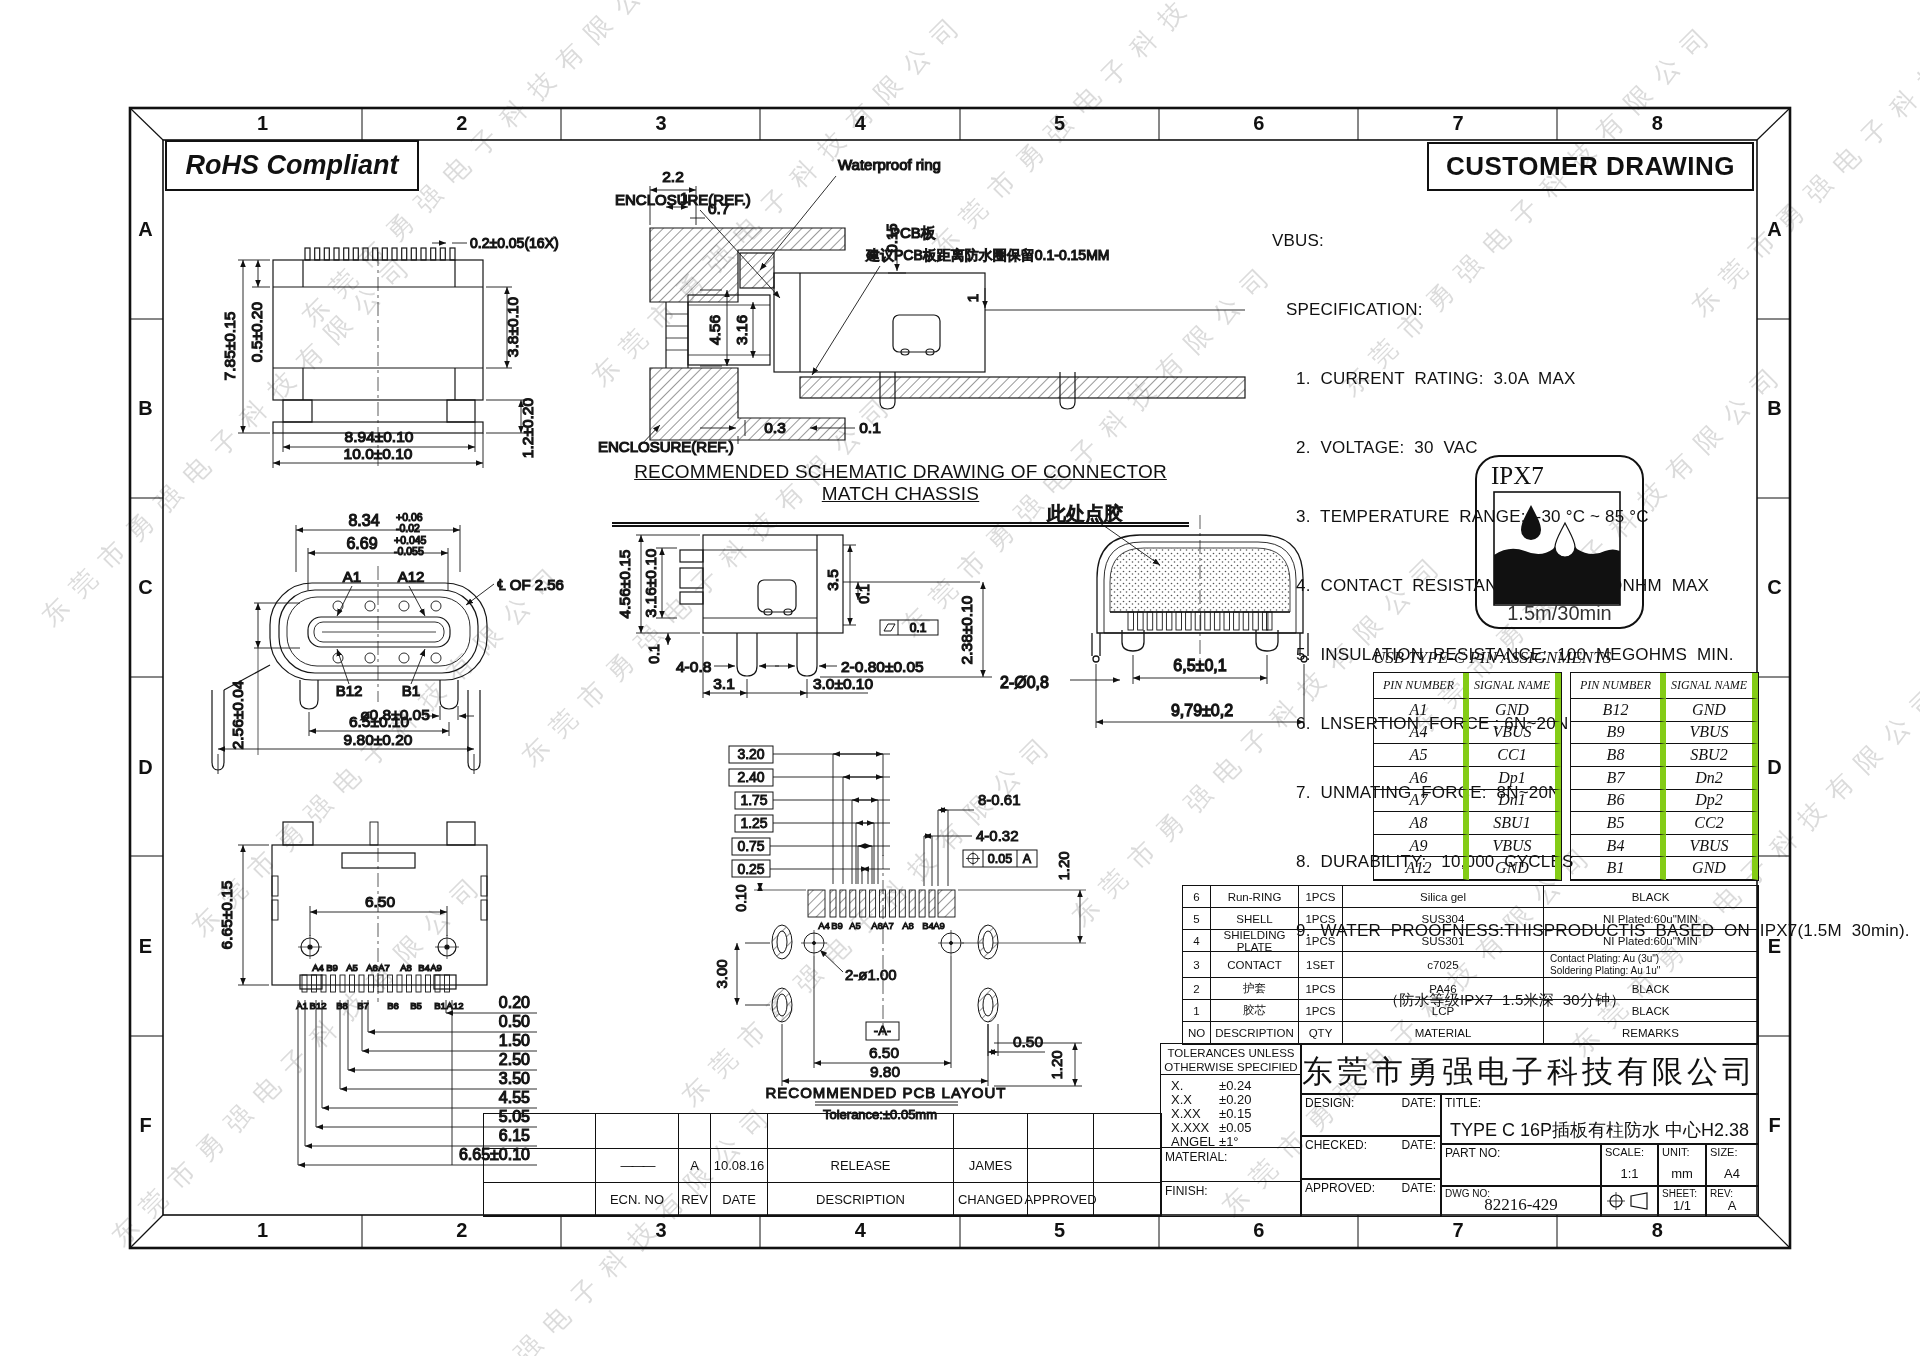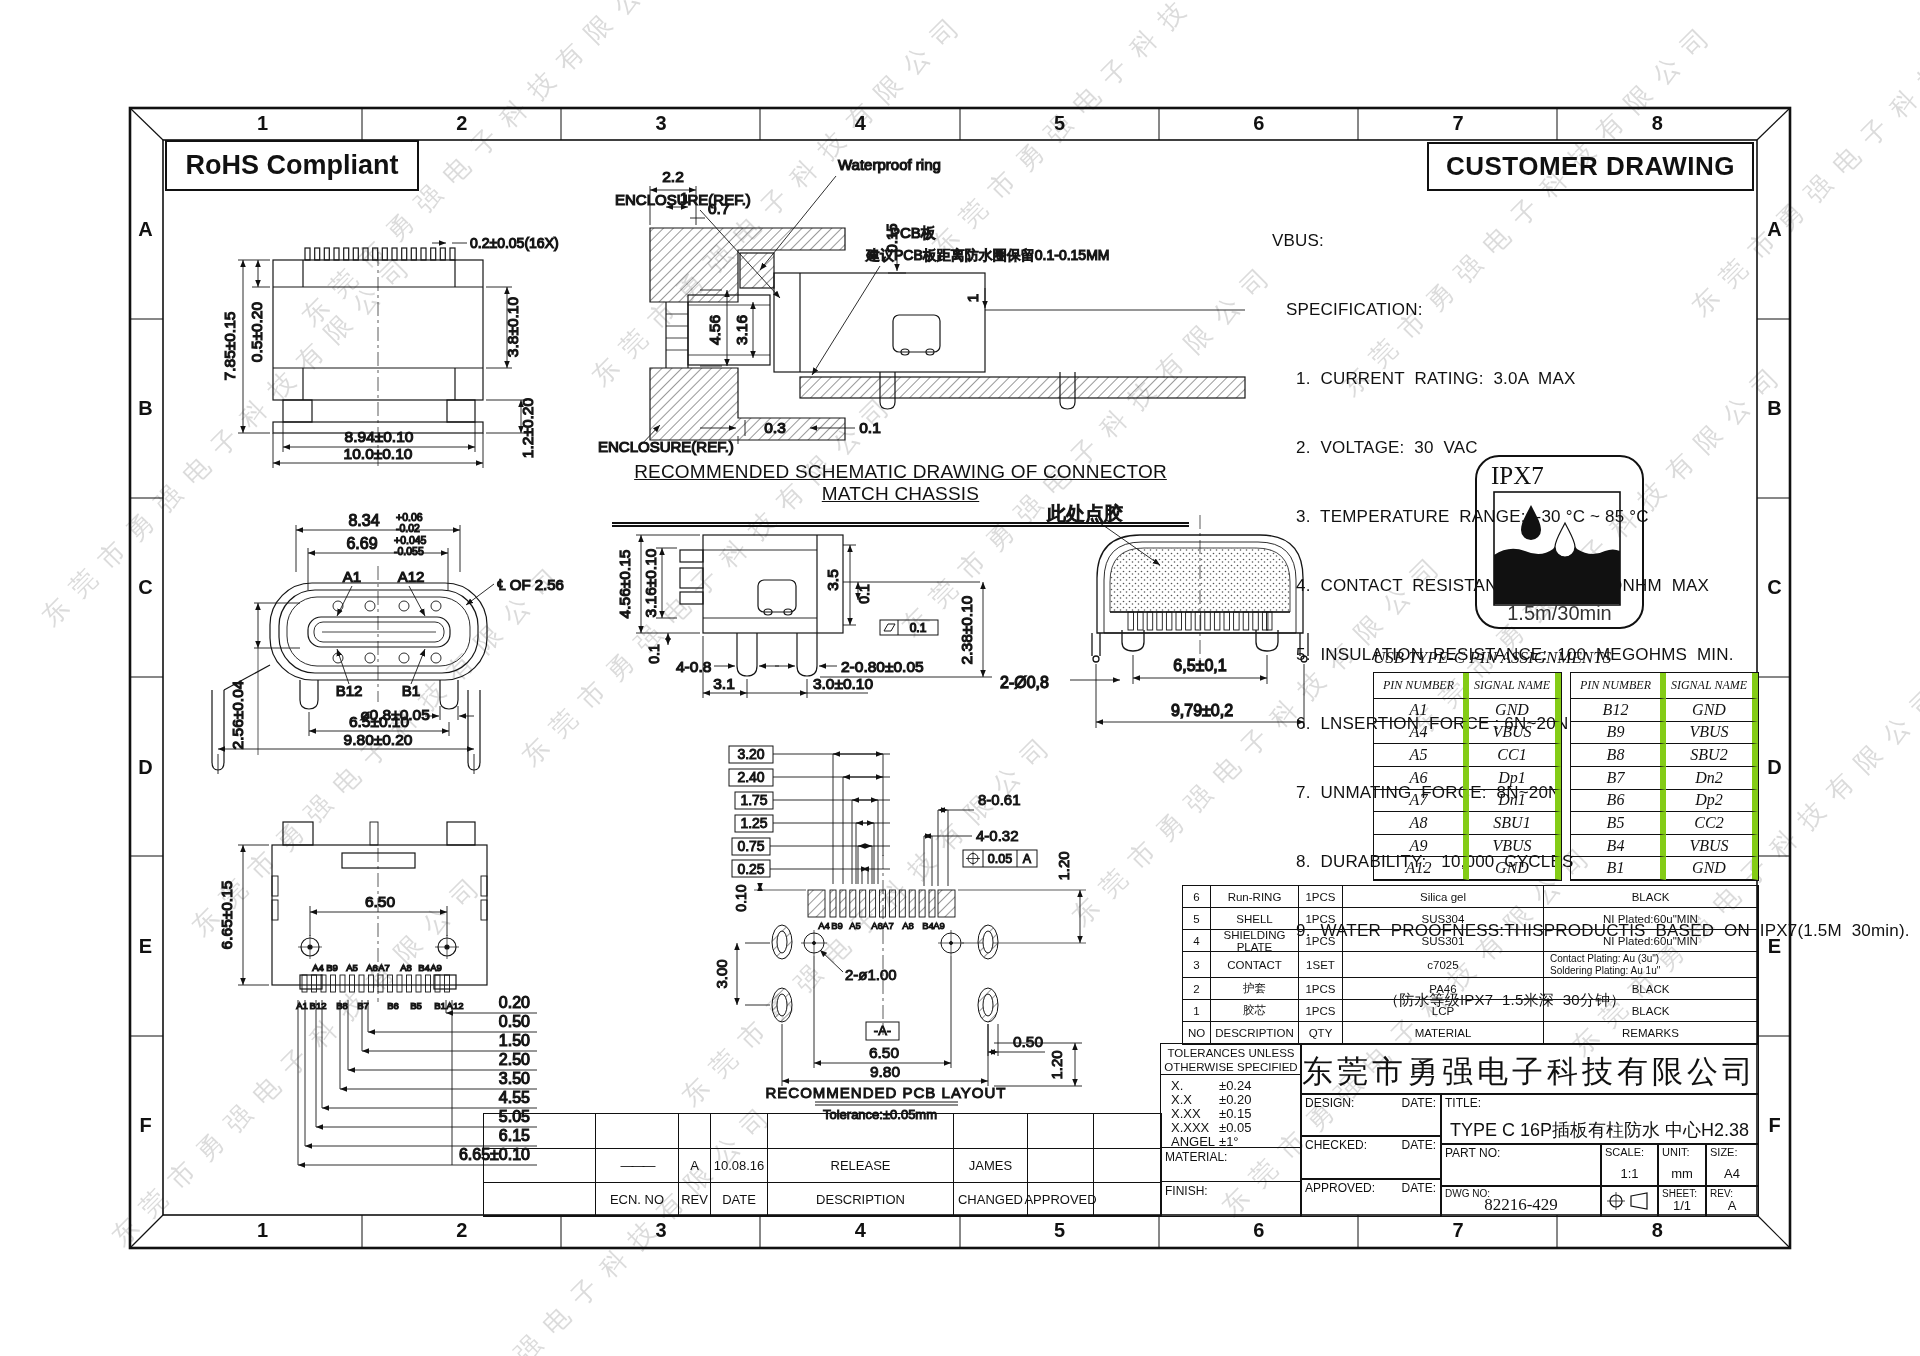--- a/index.html
+++ b/index.html
@@ -5,21 +5,21 @@
   html,body{margin:0;padding:0;background:#fff;}
   .sheet{position:relative;width:1920px;height:1356px;background:#fff;overflow:hidden;
          font-family:"Liberation Sans",sans-serif;color:#111;}
   .wm{position:absolute;white-space:nowrap;transform:rotate(-45deg);
       font-family:"Liberation Serif",serif;font-size:26px;letter-spacing:14px;
       color:#c4c4c4;opacity:.6;z-index:0;pointer-events:none;}
   svg.art{position:absolute;left:0;top:0;z-index:1;pointer-events:none;}
   svg.art text{font-family:"Liberation Sans",sans-serif;fill:#111;}
   .ov{position:absolute;z-index:2;}
   .box{border:2.2px solid #111;display:flex;align-items:center;justify-content:center;background:transparent;}
-  .rohs{font-weight:bold;font-size:27px;}
+  .rohs{font-weight:bold;font-size:27px;font-style:italic;}
   .cdraw{font-weight:bold;font-size:26px;letter-spacing:.5px;}
   .zr{position:absolute;display:flex;z-index:2;font-weight:bold;font-size:20px;color:#111;}
   .zr span{flex:1;display:flex;align-items:center;justify-content:center;}
   .notes{font-size:17px;line-height:23px;letter-spacing:.2px;white-space:pre;}
   .notes .ind{padding-left:14px;}
   .notes .cn{padding-left:112px;font-size:15px;}
   .ipx7{position:absolute;border:2.5px solid #111;border-radius:24px;z-index:2;}
   .ipx7 .tag{position:absolute;left:14px;top:5px;font-family:"Liberation Serif",serif;font-size:25px;}
   .ipx7 .cap{position:absolute;left:0;right:0;bottom:2px;text-align:center;font-size:20px;color:#333;}
   .pt-title{position:absolute;z-index:2;text-align:left;font-family:"Liberation Serif",serif;

